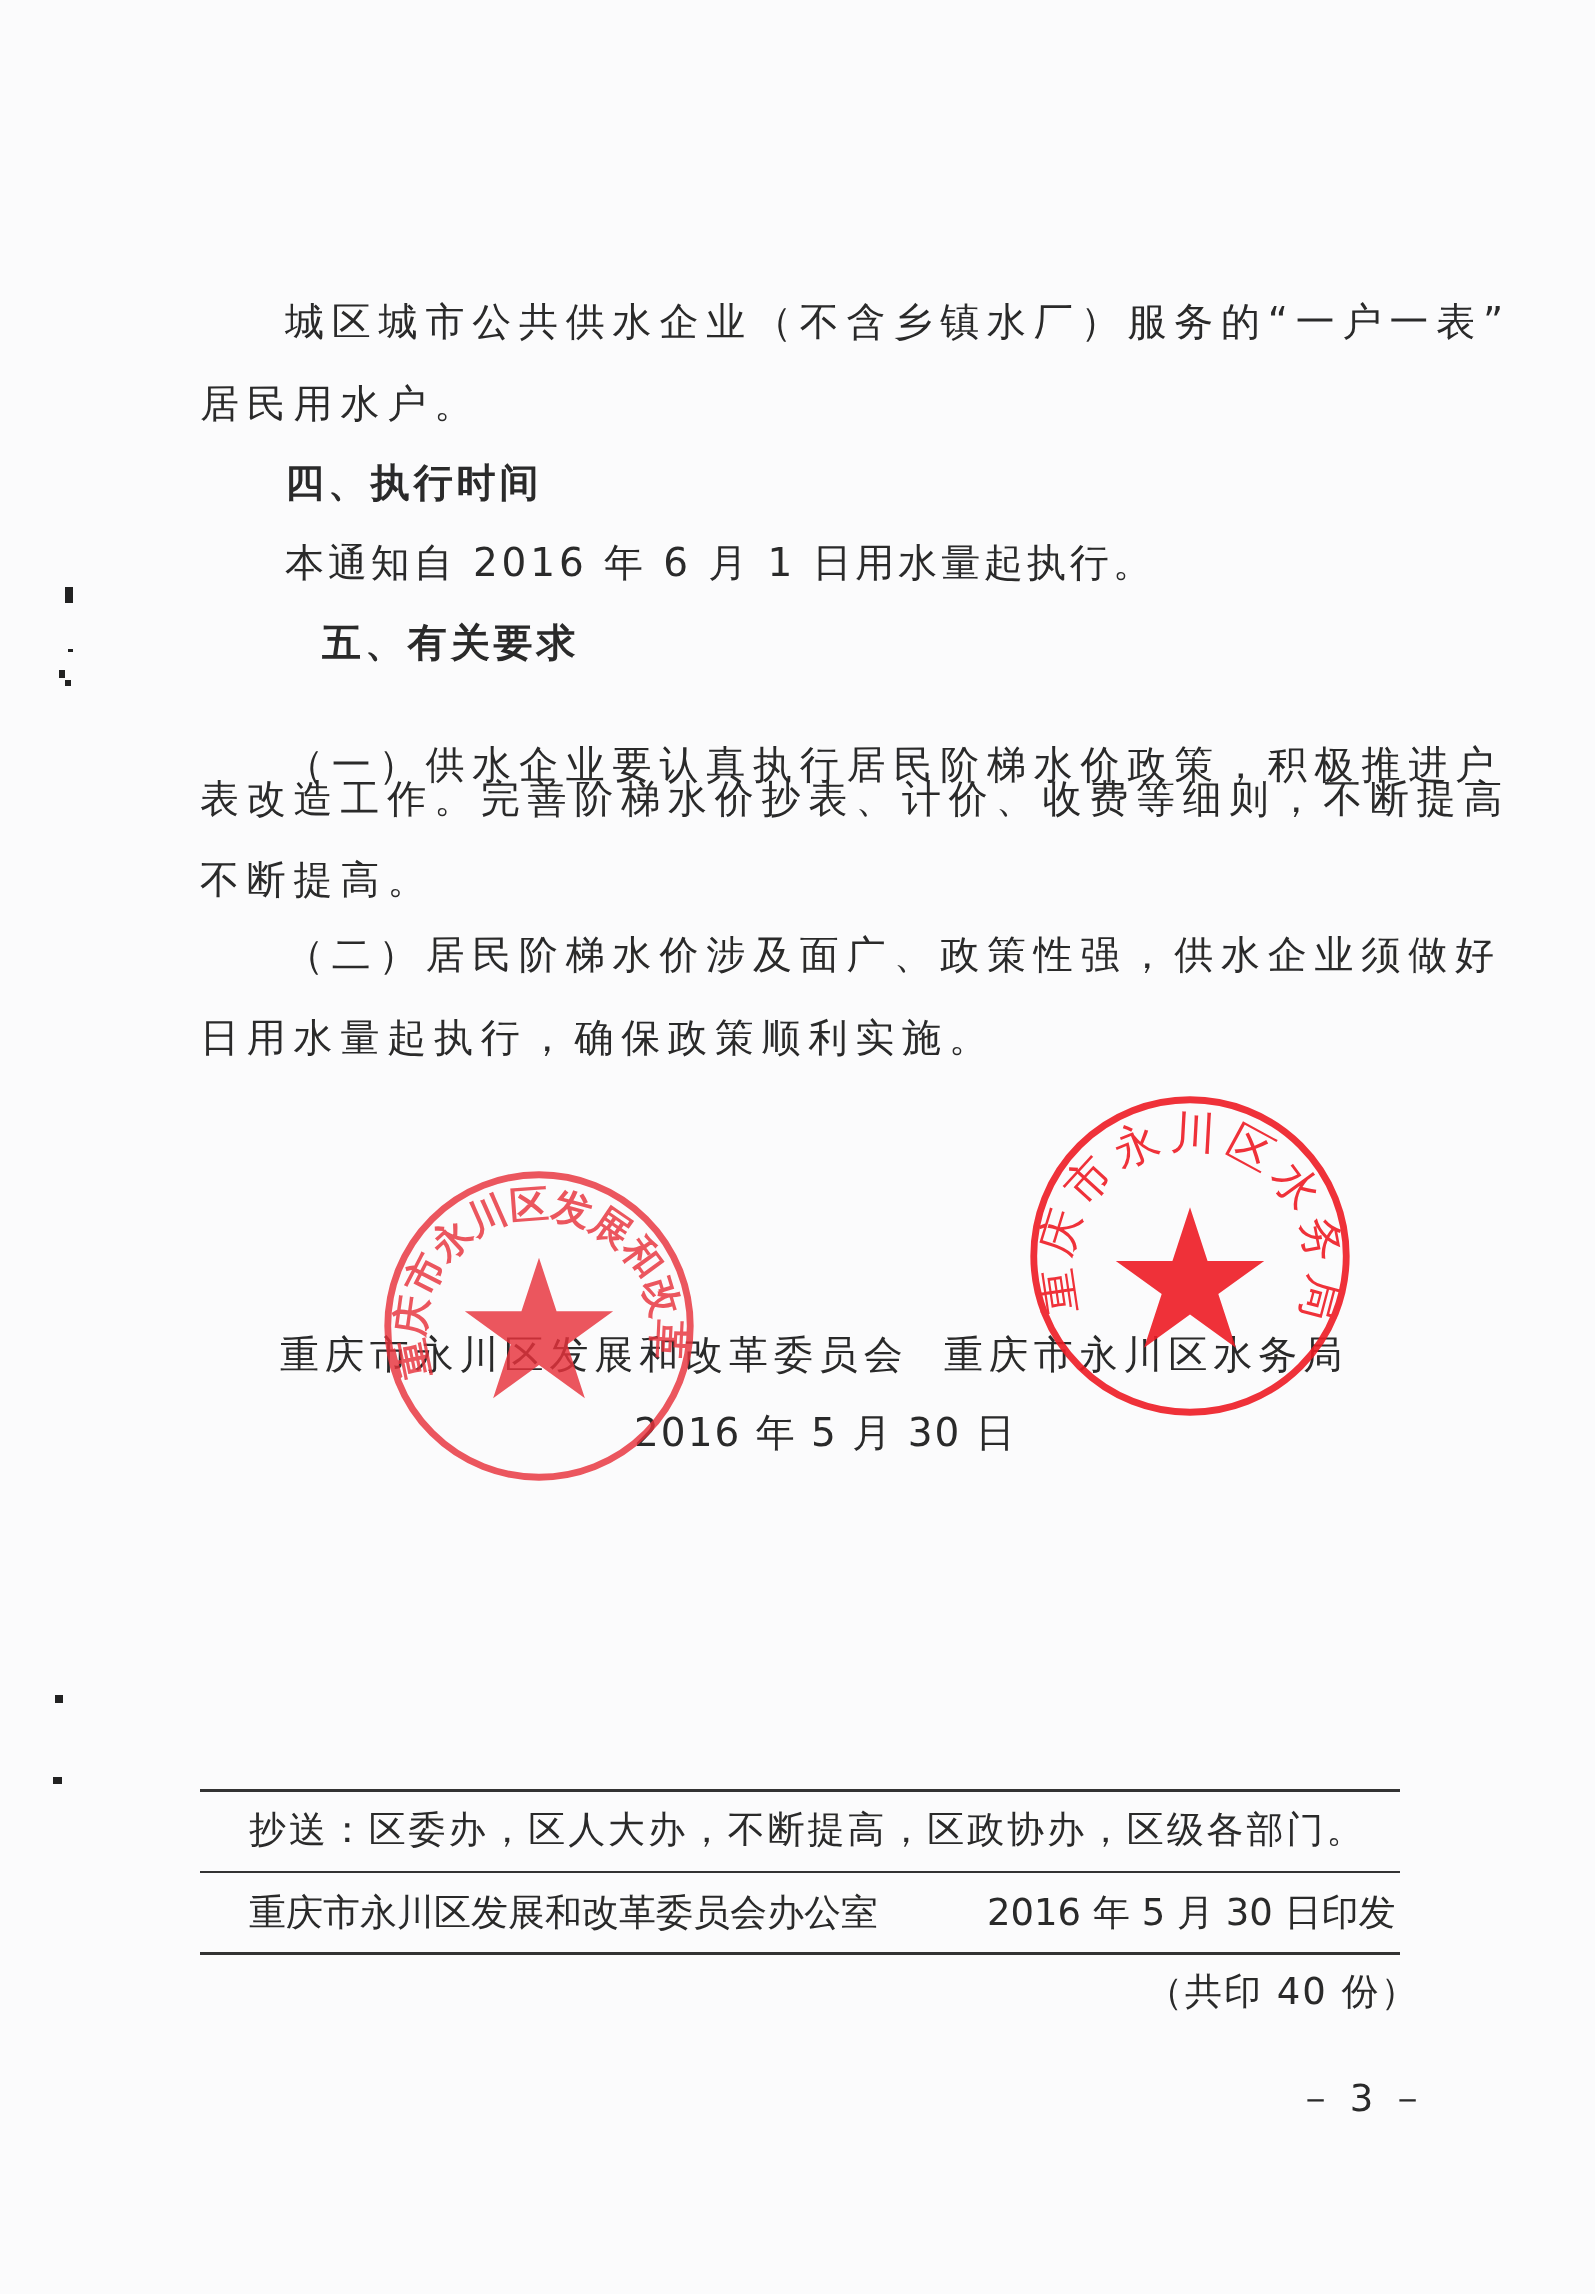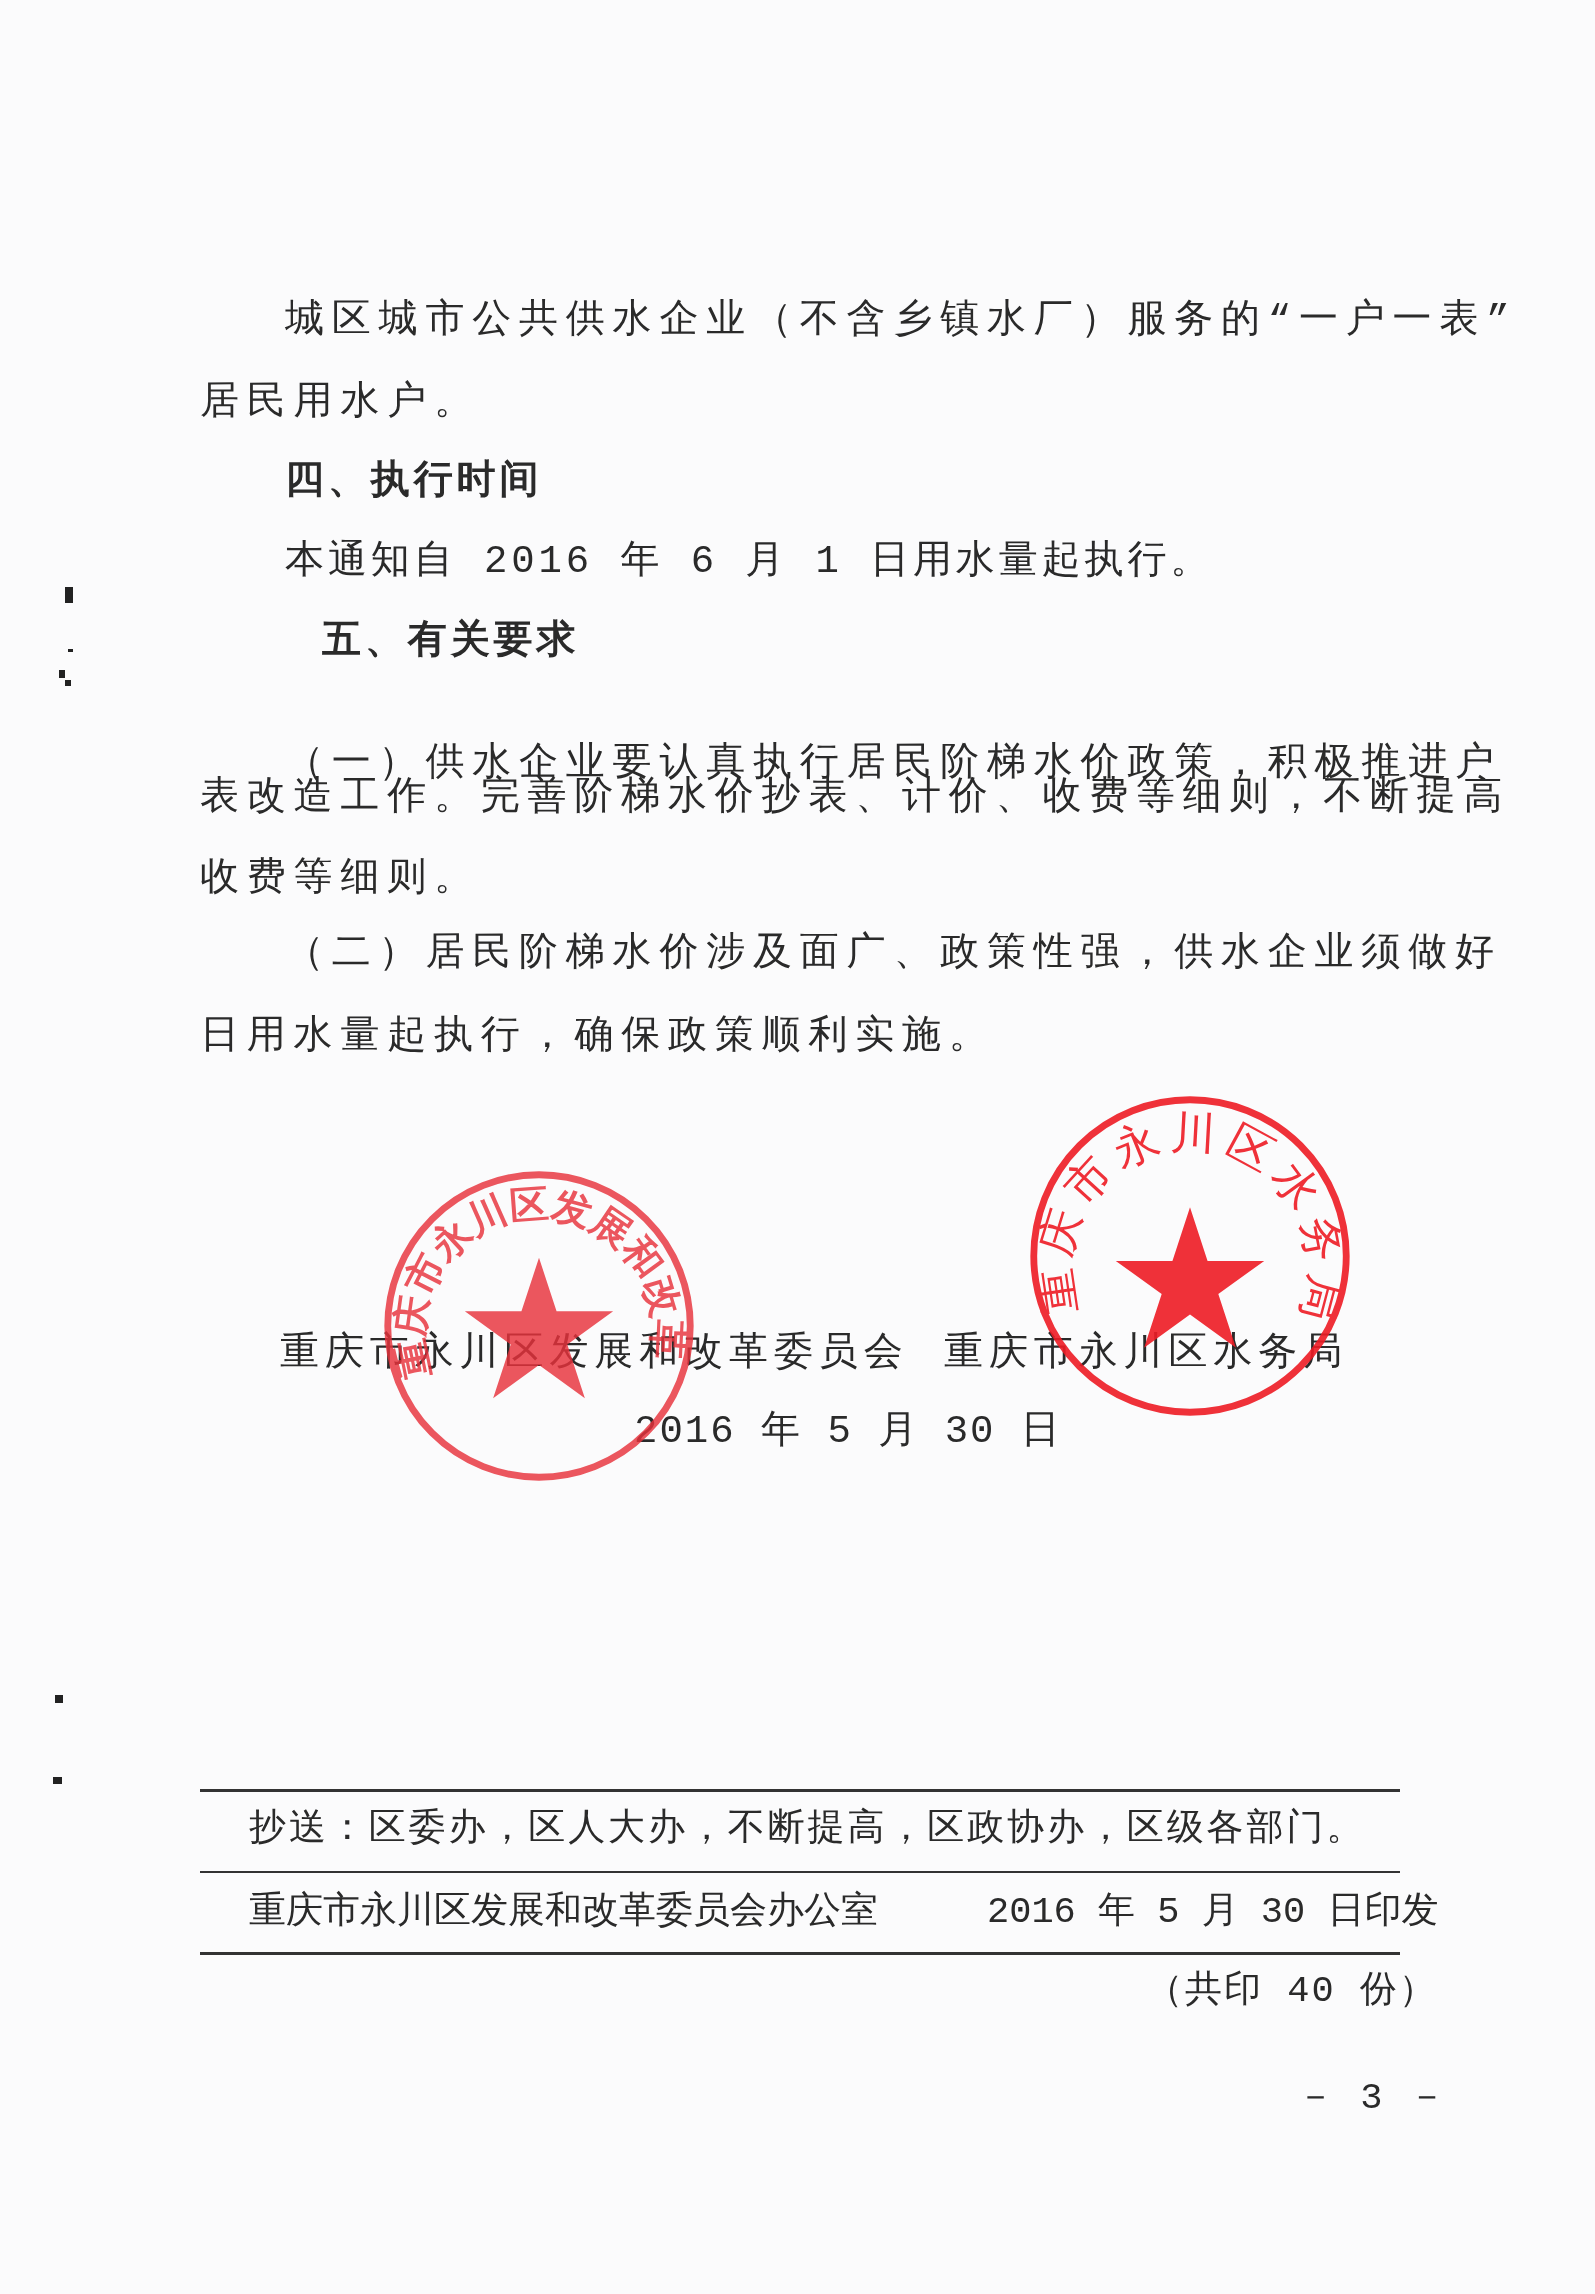--- a/index.html
+++ b/index.html
@@ -5,21 +5,21 @@
     html, body { margin: 0; padding: 0; }
     body {
       width: 1596px; height: 2295px; position: relative; overflow: hidden;
       background: #fbfbfc;
       font-family: "DejaVu Sans", "Liberation Sans", sans-serif;
       color: #2a2a2a;
     }
     .page { position: absolute; left: 0; top: 0; width: 1596px; height: 2295px; }
     .line {
       position: absolute; white-space: nowrap;
-      font-size: 39px; letter-spacing: 7.8px; line-height: 47px; font-family: Liberation Mono, monospace;
+      font-size: 39px; letter-spacing: 7.8px; line-height: 47px;
     }
     .heading { font-weight: bold; letter-spacing: 3.9px; }
     .rule { position: absolute; height: 2.9px; background: #333; left: 200px; width: 1200px; }
     .mark { position: absolute; background: #222; }
     .stamp { position: absolute; pointer-events: none; }
     .footer-line { font-size: 37px; letter-spacing: 3.9px; }
   </style>
 </head>
 <body>
 
@@ -35,21 +35,21 @@
   <div class="line" style="left:285px;top:298px;">城区城市公共供水企业（不含乡镇水厂）服务的“一户一表”</div>
   <div class="line" style="left:200px;top:380px;">居民用水户。</div>
 
   <div class="line heading" style="left:285px;top:459px;text-align:right;">四、执行时间</div>
   <div class="line" style="left:285px;top:539px;letter-spacing:3.9px;">本通知自 2016 年 6 月 1 日用水量起执行。</div>
 
   <div class="line heading" style="left:285px;top:619px;margin-left:37px;">五、有关要求</div>
 
   <div class="line" style="left:285px;top:697px;margin-top:44px;">（一）供水企业要认真执行居民阶梯水价政策，积极推进户</div>
   <div class="line" style="left:200px;top:775px;">表改造工作。完善阶梯水价抄表、计价、收费等细则，不断提高</div>
-  <div class="line" style="left:200px;top:856px;">收费等细则。</div>
+  <div class="line" style="left:200px;top:856px;">不断提高。</div>
 
   <div class="line" style="left:285px;top:931px;">（二）居民阶梯水价涉及面广、政策性强，供水企业须做好</div>
   <div class="line" style="left:200px;top:1014px;">日用水量起执行，确保政策顺利实施。</div>
 
   <div class="line" style="left:280px;top:1331px;letter-spacing:5.9px;">重庆市永川区发展和改革委员会</div>
   <div class="line" style="left:944px;top:1331px;letter-spacing:5.9px;">重庆市永川区水务局</div>
   <div class="line" style="left:634px;top:1409px;letter-spacing:2px;">2016 年 5 月 30 日</div>
 
   <svg class="stamp" width="322" height="322" viewBox="0 0 330 330" style="left:378px;top:1165px;opacity:0.82;">
     <defs>

